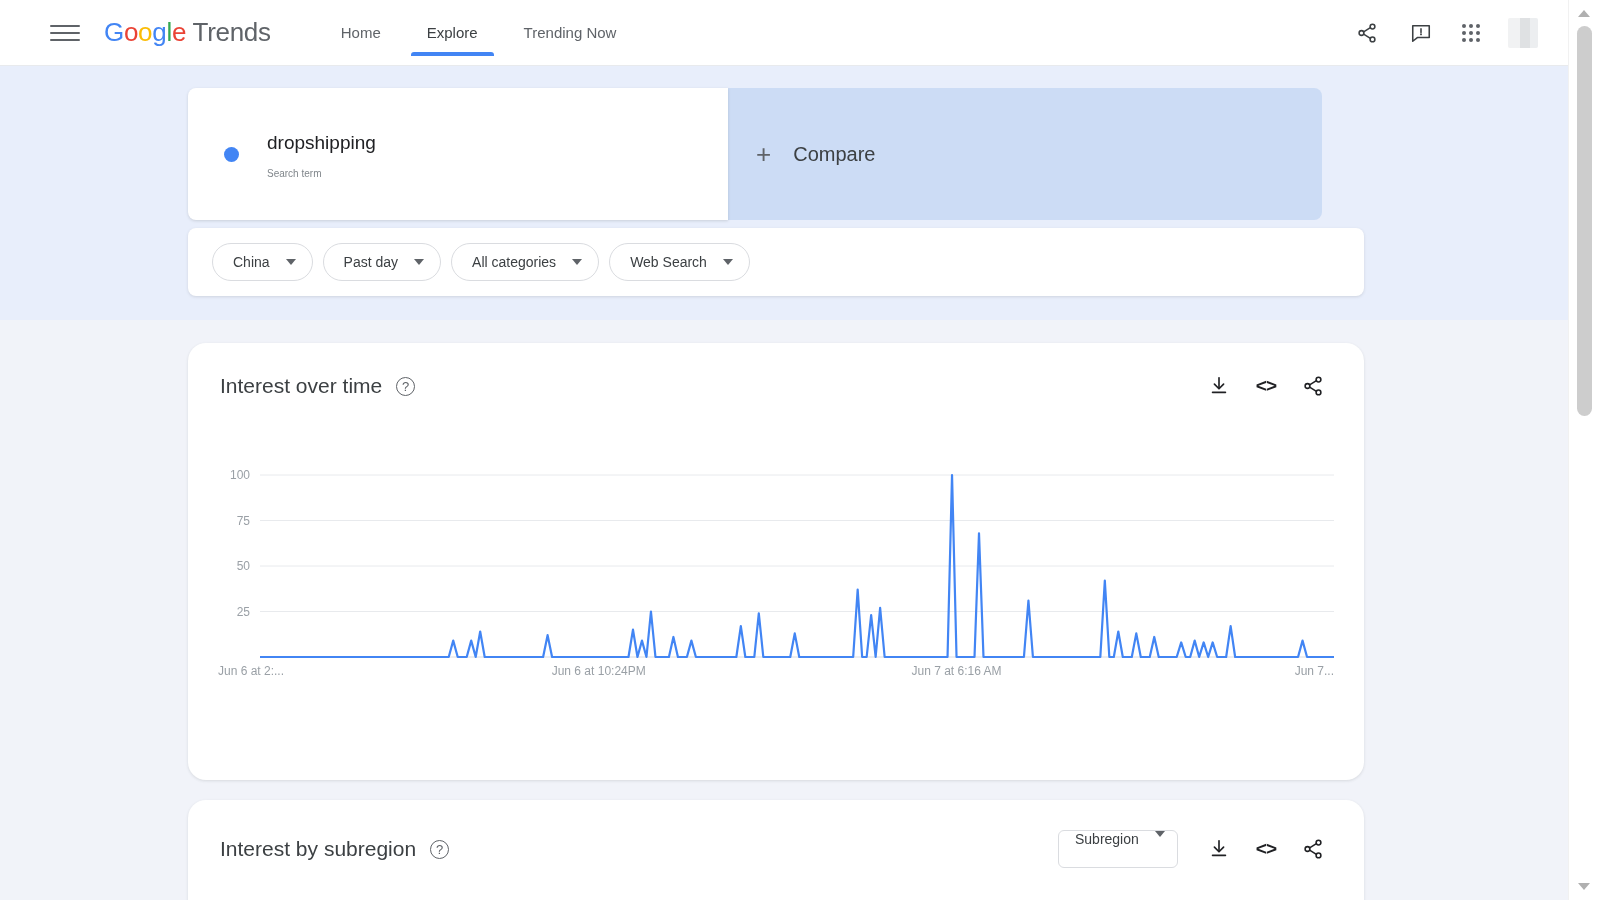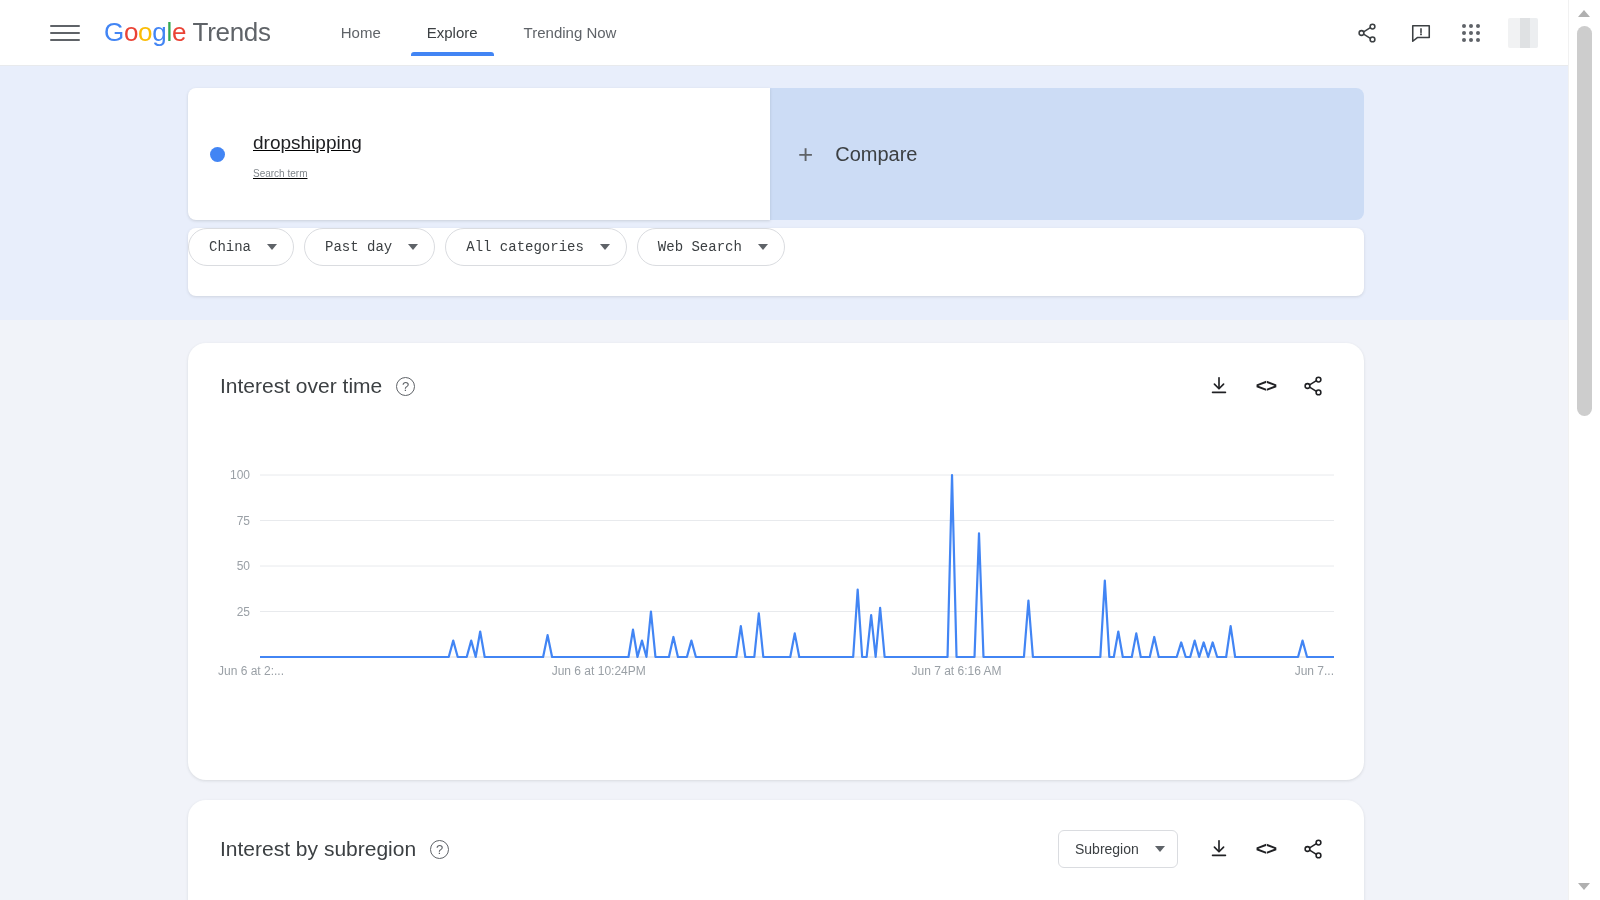--- a/index.html
+++ b/index.html
@@ -43,39 +43,39 @@
     gap: 3px; cursor: pointer; }
   .apps i { display: block; width: 4px; height: 4px; border-radius: 50%; background: #5f6368; }
   .avatar { width: 30px; height: 30px; background: #e6e7e9; border-radius: 2px; cursor: pointer;
     background-image: linear-gradient(90deg, #f1f2f3 0 40%, #dfe1e3 40% 75%, #eceef0 75% 100%); }
 
   
   .hero { position: absolute; top: 66px; left: 0; width: 1568px; height: 254px; background: #e8eefb; }
 
   .cards { position: absolute; top: 88px; left: 188px; width: 1176px; height: 132px; display: flex; }
   .term-card {
-    width: 582px; background: #fff; border-radius: 8px 0 0 8px;
+    width: 540px; background: #fff; border-radius: 8px 0 0 8px;
     box-shadow: 0 1px 3px rgba(60,64,67,.18);
-    display: flex; align-items: center; padding-left: 22px; position: relative; z-index: 2; text-decoration: underline;
+    display: flex; align-items: center; padding-left: 36px; position: relative; z-index: 2;
   }
   .dot { width: 15px; height: 15px; border-radius: 50%; background: #4285f4; flex: none; }
   .term-text { margin-left: 28px; }
   .term-name { font-size: 19px; color: #202124; line-height: 26px; }
   .term-sub { font-size: 10px; color: #80868b; margin-top: 12px; }
   .compare-card {
     width: 594px; background: #ccdcf5; border-radius: 0 8px 8px 0;
     display: flex; align-items: center; padding-left: 28px; cursor: pointer;
   }
   .plus { font-size: 26px; color: #5f6368; font-weight: 300; line-height: 1; }
   .compare-label { margin-left: 22px; font-size: 20px; color: #3c4043; }
 
   .filterbar {
     position: absolute; top: 228px; left: 188px; width: 1176px; height: 68px;
     background: #fff; border-radius: 8px; box-shadow: 0 1px 3px rgba(60,64,67,.15);
-    display: flex; align-items: flex-start; gap: 10px; font-family: Liberation Mono, monospace;
+    display: flex; align-items: center; padding-left: 24px; gap: 10px;
   }
   .chip {
     height: 38px; border: 1px solid #dadce0; border-radius: 19px; background: #fff;
     display: flex; align-items: center; gap: 16px; padding: 0 16px 0 20px;
     font-size: 14px; color: #3c4043; cursor: pointer; white-space: nowrap;
   }
   .caret { width: 0; height: 0; border-left: 5px solid transparent; border-right: 5px solid transparent;
     border-top: 6px solid #5f6368; }
 
   
@@ -89,21 +89,21 @@
   .card-title { font-size: 21px; color: #3c4043; font-weight: 400; }
   .help {
     width: 19px; height: 19px; border: 1.6px solid #5f6368; border-radius: 50%;
     color: #5f6368; font-size: 13px; display: flex; align-items: center; justify-content: center;
     margin-left: 14px; cursor: pointer; flex: none;
   }
   .card-actions { margin-left: auto; display: flex; align-items: center; gap: 24px; }
   .embed { font-size: 19px; color: #202124; font-weight: 600; letter-spacing: -1px; cursor: pointer;
     font-family: "Liberation Sans", sans-serif; }
   .sub-select {
-    height: 38px; border: 1px solid #dadce0; border-radius: 6px; display: flex; align-items: center;
+    height: 38px; border: 1px solid #dadce0; border-radius: 6px; display: flex; 
     gap: 16px; padding: 0 12px 0 16px; font-size: 14px; color: #3c4043; cursor: pointer; margin-right: 4px;
   }
 
   .chart-wrap { position: relative; margin: 60px 42px 0 30px; height: 240px; }
   .chart-svg { display: block; width: 1116px; height: 240px; }
   .ytick { font-size: 12px; fill: #9aa0a6; text-anchor: end; }
   .xtick { font-size: 12px; fill: #9aa0a6; }
   .gridline { stroke: #e8eaed; stroke-width: 1; }
   .axisline { stroke: #dadce0; stroke-width: 1; }
   .series { fill: none; stroke: #4285f4; stroke-width: 2.2; stroke-linejoin: round; }

